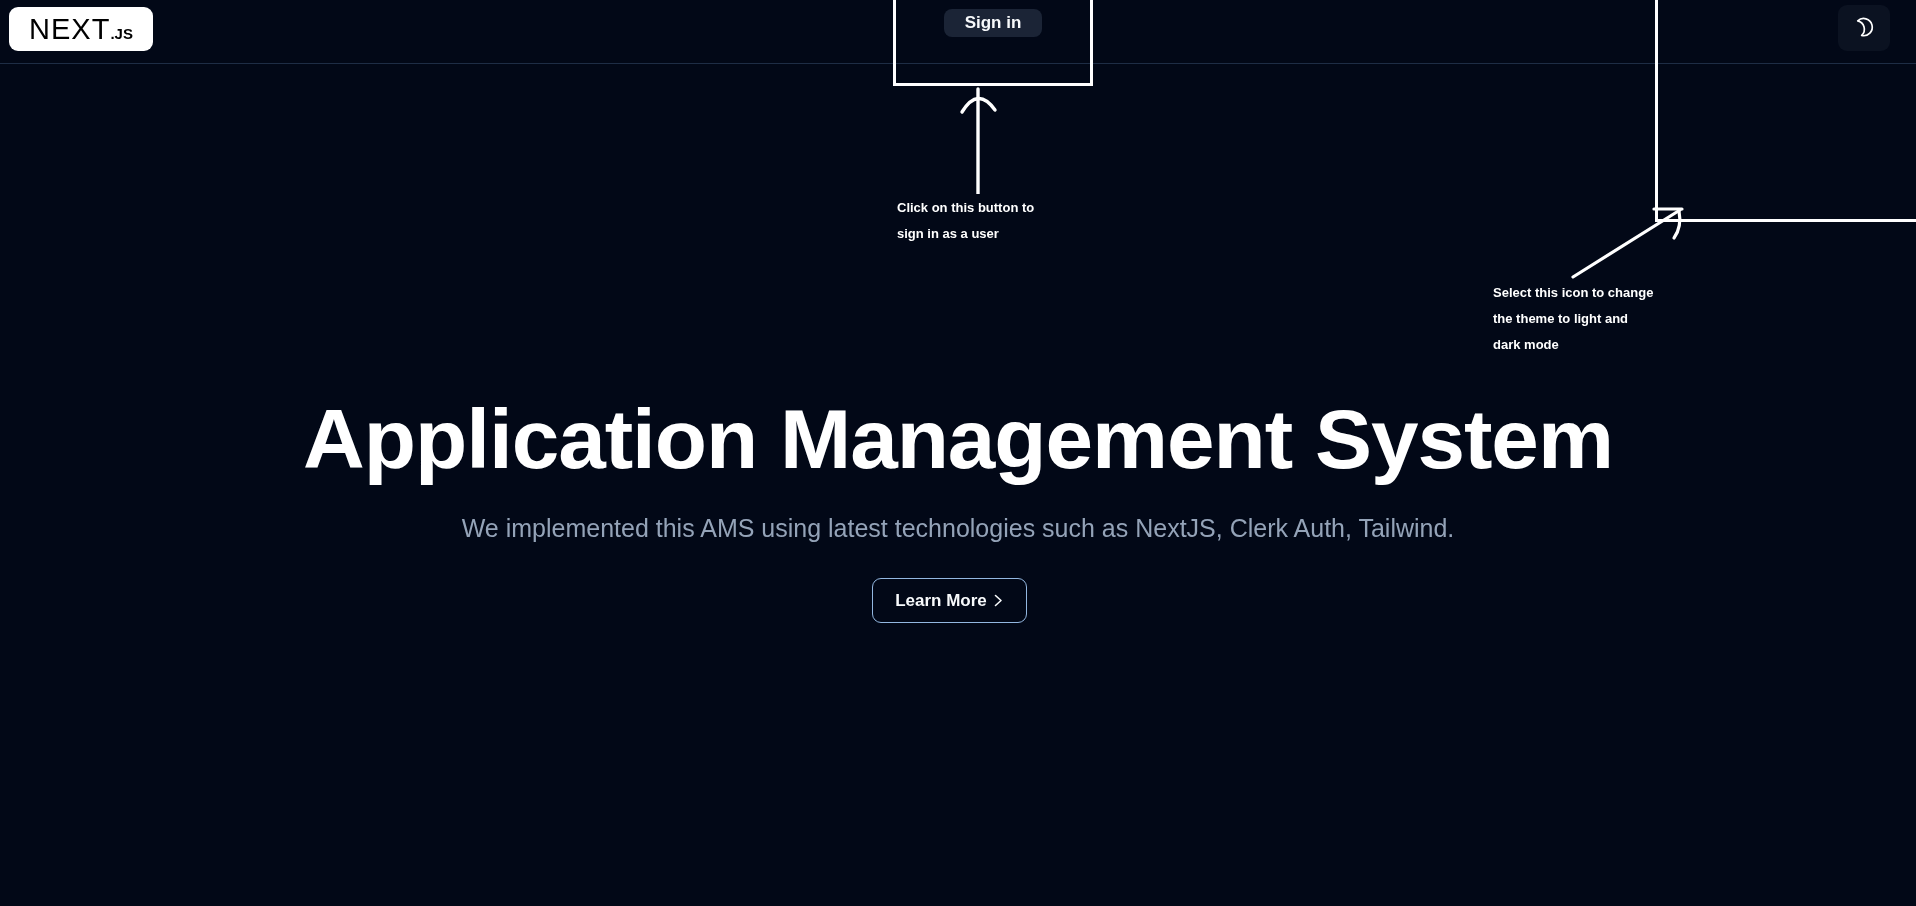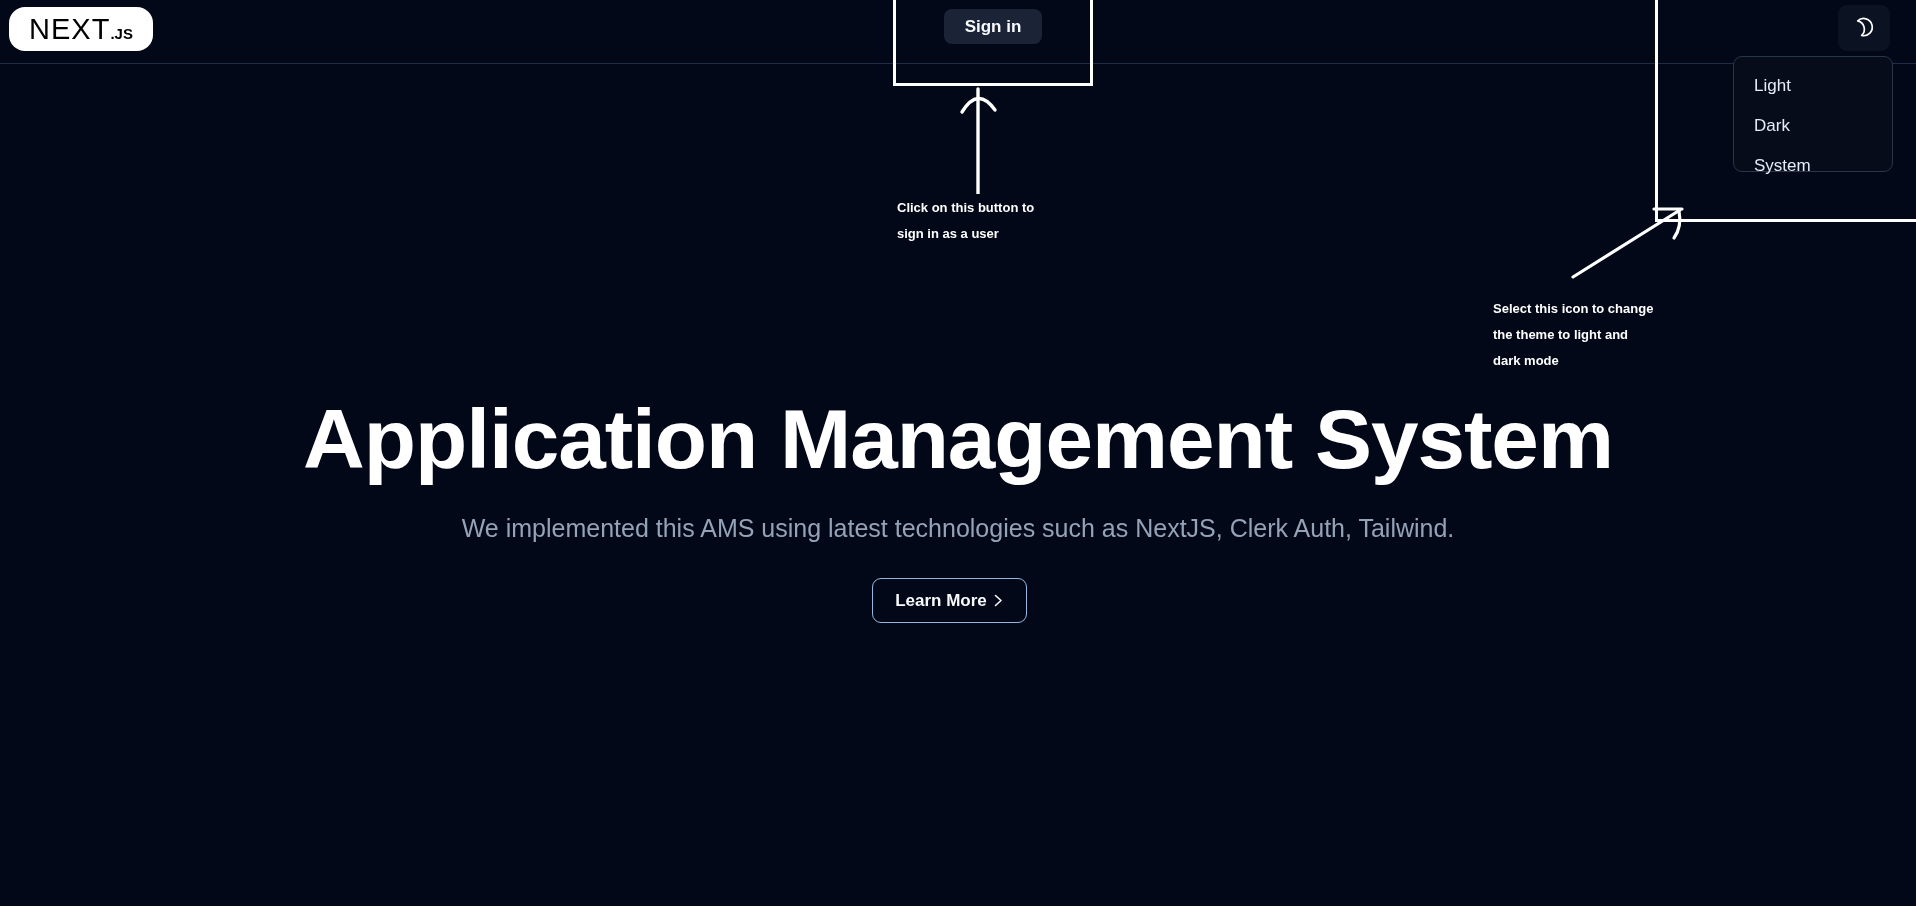--- a/index.html
+++ b/index.html
@@ -15,35 +15,35 @@
   .header {
     position:absolute; left:0; top:0; width:1916px; height:64px;
     border-bottom:1px solid #1e2d45;
     background:#020817;
     z-index:5;
   }
   .logo {
     position:absolute; left:9px; top:7px;
     width:144px; height:44px;
     background:#ffffff;
-    border-radius:16px;
+    border-radius:9px;
     display:flex; align-items:center; justify-content:center;
   }
   .logo-text {
     color:#000000;
     font-family:"Liberation Sans", sans-serif;
     font-size:29px; font-weight:400; letter-spacing:1px;
     line-height:1;
     white-space:nowrap;
   }
   .logo-text .sfx { font-size:15px; font-weight:700; letter-spacing:0; }
 
   .signin-btn {
     position:absolute; left:944px; top:9px;
-    width:98px; height:35px;
+    width:98px; height:28px;
     background:#1b2436;
     border:none; border-radius:8px;
     color:#f8fafc;
     font-family:"Liberation Sans", sans-serif;
     font-size:17px; font-weight:700;
     display:flex; align-items:center; justify-content:center;
     cursor:pointer;
   }
 
   .theme-btn {
@@ -90,21 +90,21 @@
     position:absolute;
     color:#ffffff;
     font-family:"Liberation Sans", sans-serif;
     font-weight:700;
     font-size:13px;
     line-height:26px;
     z-index:7;
     white-space:pre-line;
   }
   .anno-text-signin { left:897px; top:195px; }
-  .anno-text-theme  { left:1493px; top:296px; }
+  .anno-text-theme  { left:1493px; top:280px; }
 
   .anno-arrow { position:absolute; z-index:7; }
   .arrow-signin { left:955px; top:84px; }
   .arrow-theme  { left:1570px; top:205px; }
 
   
   .hero { position:absolute; left:0; top:0; width:1568px; height:906px; }
   .hero-title {
     position:absolute; left:0; top:395px; width:1916px;
     text-align:center;
@@ -169,25 +169,20 @@
 
     <button class="theme-btn">
       <span>
         <svg width="24" height="24" viewBox="0 0 24 24" fill="none">
           <path d="M20.5 14.2A8.6 8.6 0 0 1 9.8 3.5 8.6 8.6 0 1 0 20.5 14.2Z" stroke="#ffffff" stroke-width="1.7" stroke-linecap="round" stroke-linejoin="round" transform="rotate(-150 12 12)"></path>
         </svg>
       </span>
     </button>
   </div>
 
-  <div class="theme-menu">
-    <div class="theme-menu-item">Light</div>
-    <div class="theme-menu-item">Dark</div>
-    <div class="theme-menu-item">System</div>
-  </div>
 
   <div class="anno-box anno-box-signin"></div>
   <div class="anno-arrow arrow-signin">
     <svg width="46" height="110" viewBox="0 0 46 110" fill="none">
       <path d="M23 110 L23 5" stroke="#ffffff" stroke-width="3.4" stroke-linecap="round"></path>
       <path d="M7 28 Q23 2 40 26" stroke="#ffffff" stroke-width="3.4" stroke-linecap="round" fill="none"></path>
     </svg>
   </div>
   <div class="anno-text anno-text-signin">Click on this button to
 sign in as a user</div>

